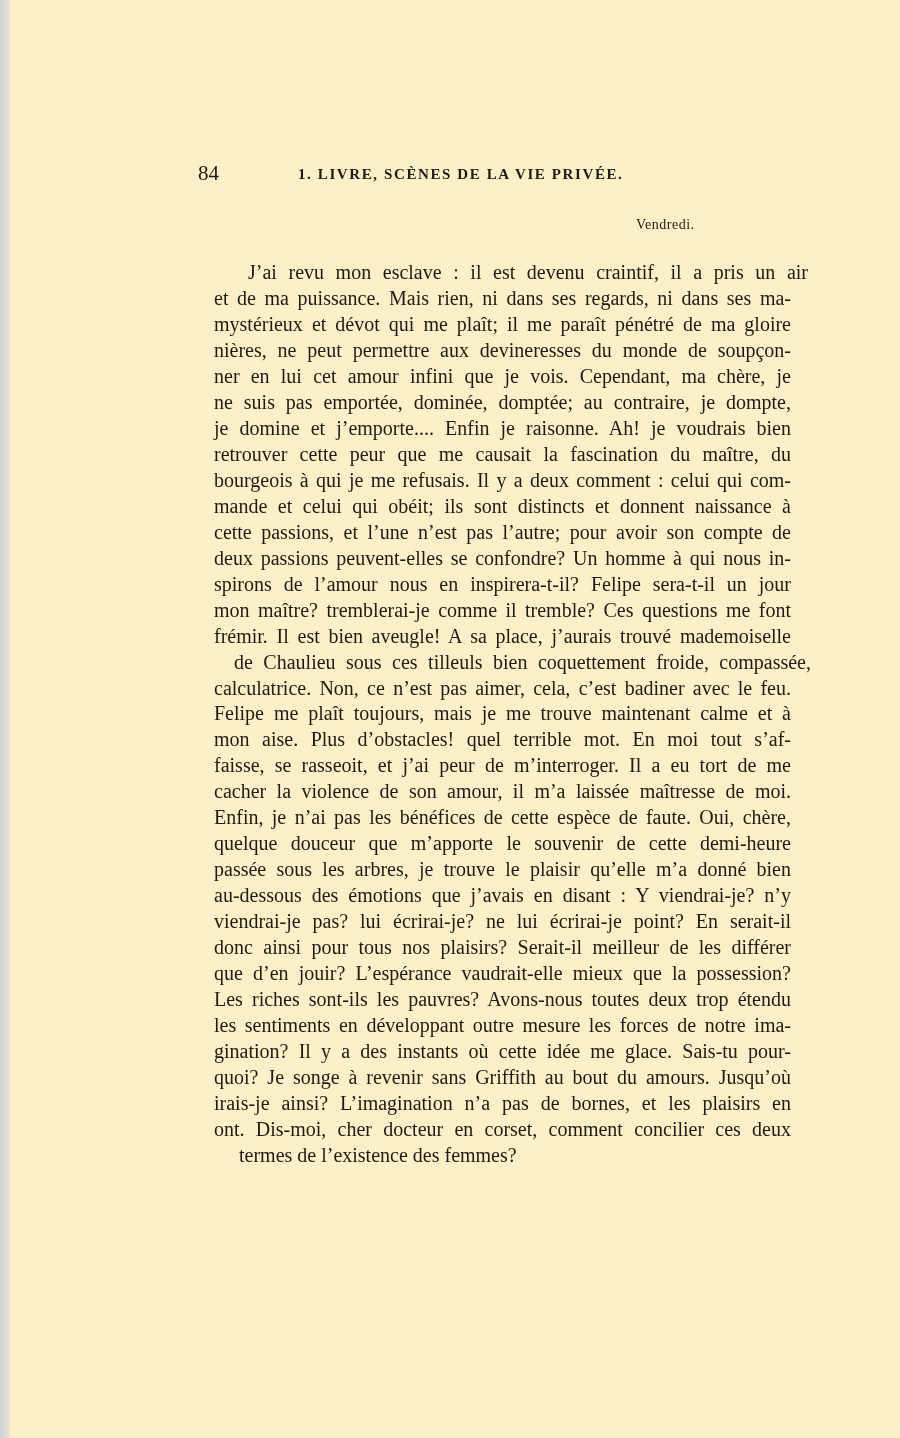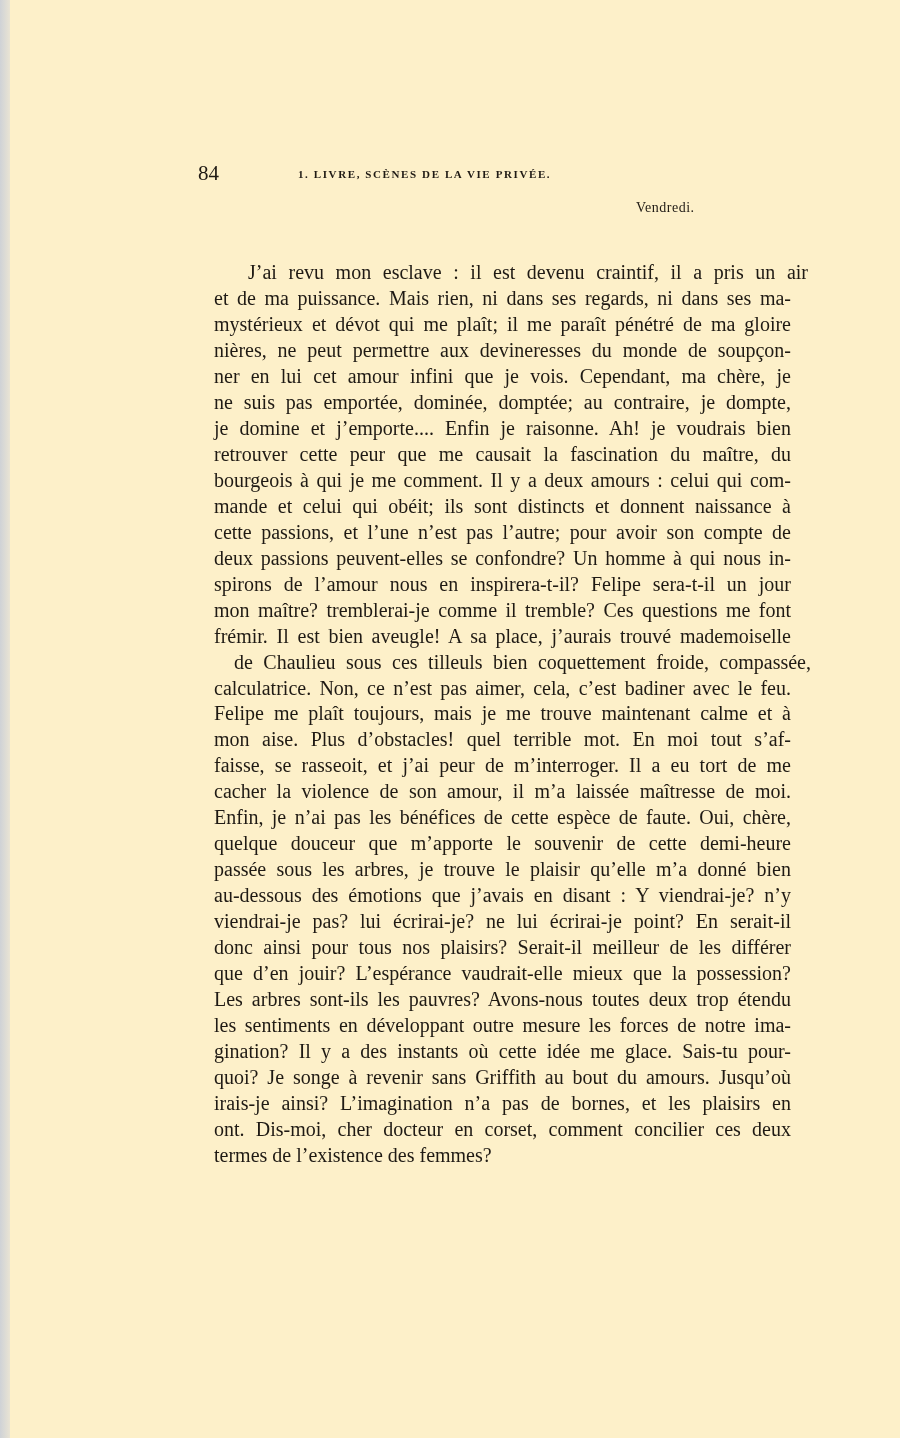--- a/index.html
+++ b/index.html
@@ -20,40 +20,40 @@
     .header {
       position: absolute; top: 160px; left: 198px; width: 500px; height: 26px;
     }
     .folio {
       position: absolute; left: 0; top: 0;
       font-family: "Liberation Serif", serif; font-size: 21px; line-height: 26px;
     }
     .running-title {
       position: absolute; left: 100px; top: 2px;
       font-family: "Liberation Serif", serif; font-weight: bold;
-      font-size: 11px; letter-spacing: 1.6px; line-height: 24px;
+      font-size: 15px; letter-spacing: 1.6px; line-height: 24px;
     }
     .date {
-      position: absolute; top: 198px; left: 636px;
+      position: absolute; top: 215px; left: 636px;
       font-family: "Liberation Serif", serif; font-size: 14px; letter-spacing: 0.5px;
       line-height: 20px;
     }
     .body-text {
       position: absolute; top: 259px; left: 214px; width: 577px;
     }
     .line {
       display: block; height: 25.98px; line-height: 26px;
       font-family: "Liberation Serif", serif; font-size: 20px;
       text-align: justify; text-align-last: justify;
       white-space: nowrap; transform-origin: left center;
     }
     .line.first { text-indent: 17px; }
     .line.last { text-align-last: left; }
     .line-inner { display: inline-block; width: 100%; text-align: justify; text-align-last: justify; white-space: normal; }
-    .line.last .line-inner { text-align-last: left; }
+    .line.last .line-inner { text-align-last: left; margin-left: 25px; }
   </style>
 </head>
 <body>
 
 <div class="edge"></div>
 <div class="page"></div>
 
 <div class="header">
   <span class="folio">84</span>
   <span class="running-title">1. LIVRE, SCÈNES DE LA VIE PRIVÉE.</span>
@@ -63,40 +63,40 @@
 
 <div class="body-text" id="body-text">
     <div class="line first"><span class="line-inner" style="width: 100%; white-space: normal;">J’ai revu mon esclave : il est devenu craintif, il a pris un air</span></div>
     <div class="line"><span class="line-inner" style="width: 100%; white-space: normal;">et de ma puissance. Mais rien, ni dans ses regards, ni dans ses ma-</span></div>
     <div class="line"><span class="line-inner" style="width: 100%; white-space: normal;">mystérieux et dévot qui me plaît; il me paraît pénétré de ma gloire</span></div>
     <div class="line"><span class="line-inner" style="width: 100%; white-space: normal;">nières, ne peut permettre aux devineresses du monde de soupçon-</span></div>
     <div class="line"><span class="line-inner" style="width: 100%; white-space: normal;">ner en lui cet amour infini que je vois. Cependant, ma chère, je</span></div>
     <div class="line"><span class="line-inner" style="width: 100%; white-space: normal;">ne suis pas emportée, dominée, domptée; au contraire, je dompte,</span></div>
     <div class="line"><span class="line-inner" style="width: 100%; white-space: normal;">je domine et j’emporte.... Enfin je raisonne. Ah! je voudrais bien</span></div>
     <div class="line"><span class="line-inner" style="width: 100%; white-space: normal;">retrouver cette peur que me causait la fascination du maître, du</span></div>
-    <div class="line"><span class="line-inner" style="width: 100%; white-space: normal;">bourgeois à qui je me comment. Il y a deux amours : celui qui com-</span></div>
+    <div class="line"><span class="line-inner" style="width: 100%; white-space: normal;">bourgeois à qui je me refusais. Il y a deux comment : celui qui com-</span></div>
     <div class="line"><span class="line-inner" style="width: 100%; white-space: normal;">mande et celui qui obéit; ils sont distincts et donnent naissance à</span></div>
     <div class="line"><span class="line-inner" style="width: 100%; white-space: normal;">cette passions, et l’une n’est pas l’autre; pour avoir son compte de</span></div>
     <div class="line"><span class="line-inner" style="width: 100%; white-space: normal;">deux passions peuvent-elles se confondre? Un homme à qui nous in-</span></div>
     <div class="line"><span class="line-inner" style="width: 100%; white-space: normal;">spirons de l’amour nous en inspirera-t-il? Felipe sera-t-il un jour</span></div>
     <div class="line"><span class="line-inner" style="width: 100%; white-space: normal;">mon maître? tremblerai-je comme il tremble? Ces questions me font</span></div>
     <div class="line"><span class="line-inner" style="width: 100%; white-space: normal;">frémir. Il est bien aveugle! A sa place, j’aurais trouvé mademoiselle</span></div>
     <div class="line"><span class="line-inner" style="width: 100%; white-space: normal; margin-left: 20px;">de Chaulieu sous ces tilleuls bien coquettement froide, compassée,</span></div>
     <div class="line"><span class="line-inner" style="width: 100%; white-space: normal;">calculatrice. Non, ce n’est pas aimer, cela, c’est badiner avec le feu.</span></div>
     <div class="line"><span class="line-inner" style="width: 100%; white-space: normal;">Felipe me plaît toujours, mais je me trouve maintenant calme et à</span></div>
     <div class="line"><span class="line-inner" style="width: 100%; white-space: normal;">mon aise. Plus d’obstacles! quel terrible mot. En moi tout s’af-</span></div>
     <div class="line"><span class="line-inner" style="width: 100%; white-space: normal;">faisse, se rasseoit, et j’ai peur de m’interroger. Il a eu tort de me</span></div>
     <div class="line"><span class="line-inner" style="width: 100%; white-space: normal;">cacher la violence de son amour, il m’a laissée maîtresse de moi.</span></div>
     <div class="line"><span class="line-inner" style="width: 100%; white-space: normal;">Enfin, je n’ai pas les bénéfices de cette espèce de faute. Oui, chère,</span></div>
     <div class="line"><span class="line-inner" style="width: 100%; white-space: normal;">quelque douceur que m’apporte le souvenir de cette demi-heure</span></div>
     <div class="line"><span class="line-inner" style="width: 100%; white-space: normal;">passée sous les arbres, je trouve le plaisir qu’elle m’a donné bien</span></div>
     <div class="line"><span class="line-inner" style="width: 100%; white-space: normal;">au-dessous des émotions que j’avais en disant : Y viendrai-je? n’y</span></div>
     <div class="line"><span class="line-inner" style="width: 100%; white-space: normal;">viendrai-je pas? lui écrirai-je? ne lui écrirai-je point? En serait-il</span></div>
     <div class="line"><span class="line-inner" style="width: 100%; white-space: normal;">donc ainsi pour tous nos plaisirs? Serait-il meilleur de les différer</span></div>
     <div class="line"><span class="line-inner" style="width: 100%; white-space: normal;">que d’en jouir? L’espérance vaudrait-elle mieux que la possession?</span></div>
-    <div class="line"><span class="line-inner" style="width: 100%; white-space: normal;">Les arbres sont-ils les pauvres? Avons-nous toutes deux trop étendu</span></div>
+    <div class="line"><span class="line-inner" style="width: 100%; white-space: normal;">Les riches sont-ils les pauvres? Avons-nous toutes deux trop étendu</span></div>
     <div class="line"><span class="line-inner" style="width: 100%; white-space: normal;">les sentiments en développant outre mesure les forces de notre ima-</span></div>
     <div class="line"><span class="line-inner" style="width: 100%; white-space: normal;">gination? Il y a des instants où cette idée me glace. Sais-tu pour-</span></div>
     <div class="line"><span class="line-inner" style="width: 100%; white-space: normal;">quoi? Je songe à revenir sans Griffith au bout du amours. Jusqu’où</span></div>
     <div class="line"><span class="line-inner" style="width: 100%; white-space: normal;">irais-je ainsi? L’imagination n’a pas de bornes, et les plaisirs en</span></div>
     <div class="line"><span class="line-inner" style="width: 100%; white-space: normal;">ont. Dis-moi, cher docteur en corset, comment concilier ces deux</span></div>
     <div class="line last"><span class="line-inner" style="width: auto; white-space: nowrap;">termes de l’existence des femmes?</span></div>
   </div>
 
 </body></html>

